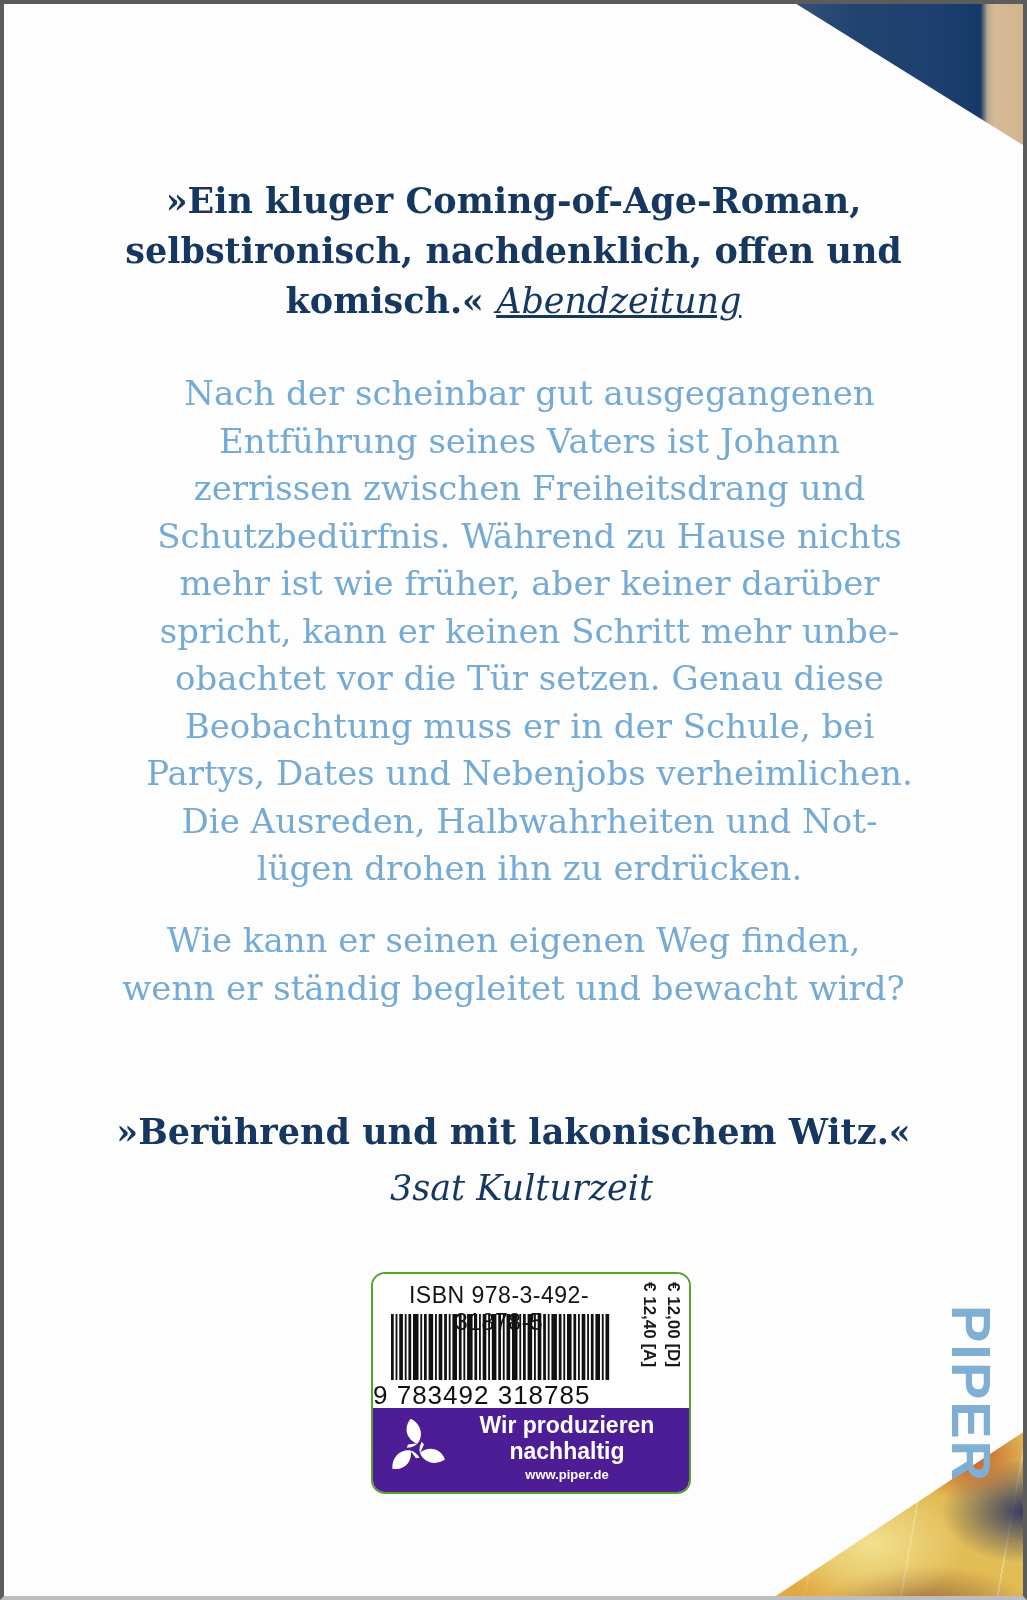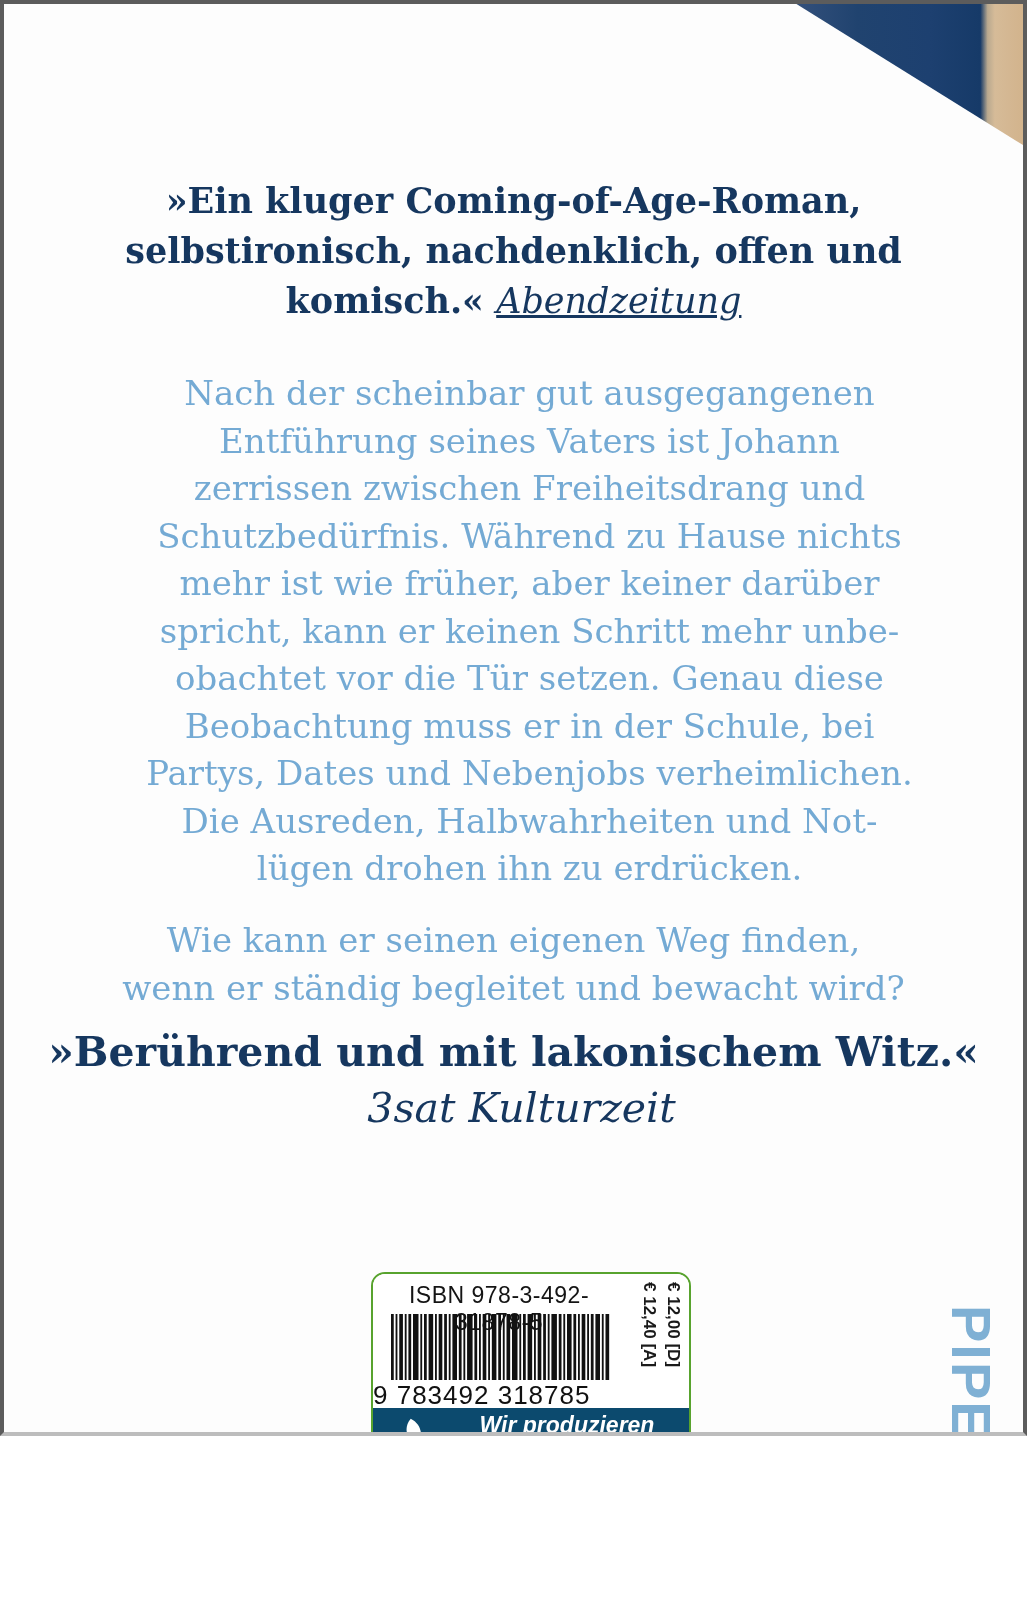--- a/index.html
+++ b/index.html
@@ -1,18 +1,18 @@
 <!DOCTYPE html>
 <html><head>
 <meta charset="utf-8">
 <style>
   html,body{margin:0;padding:0;background:#ffffff;}
   .cover{
     position:relative;
-    width:1027px;height:1436px;
+    width:1027px;height:1600px;
     box-sizing:border-box;
     background:#fdfdfd;
     border:4px solid #5c5c5c;
     border-bottom-color:#bdbdbd;
     overflow:hidden;
     font-family:"DejaVu Serif", serif;
   }
   
   .photo-tr{
     position:absolute;top:-4px;left:786px;width:241px;height:150px;
@@ -30,42 +30,42 @@
       radial-gradient(ellipse 95px 55px at 28% 96%, rgba(226,162,62,0.85), rgba(226,162,62,0) 72%),
       radial-gradient(ellipse 150px 60px at 68% 102%, rgba(118,58,48,0.65), rgba(118,58,48,0) 72%),
       repeating-linear-gradient(100deg, rgba(255,255,255,0) 0 46px, rgba(255,255,255,0.28) 46px 48px, rgba(255,255,255,0) 48px 95px);
   }
   
   .tblock{position:absolute;left:0;width:100%;text-align:center;}
   .quote-top{top:172px;font-size:35px;line-height:50px;font-weight:bold;}
   .quote-src{font-weight:normal;font-style:italic;text-decoration:underline;}
   .blurb1{top:366px;font-size:34px;line-height:47.5px;}
   .blurb2{top:913px;font-size:34px;line-height:47.5px;}
-  .quote-bottom{top:1020px;font-size:41px;line-height:56px;font-weight:bold;}
+  .quote-bottom{top:1100px;font-size:35px;line-height:56px;font-weight:bold;}
   .quote-bottom .src-line{font-weight:normal;font-style:italic;margin-left:16px;}
   
   .isbn-label{
     position:absolute;left:367px;top:1268px;width:320px;height:222px;
     border-radius:14px;overflow:hidden;background:#ffffff;
     border:2px solid #58a32e;box-sizing:border-box;
     display:flex;flex-direction:column;
     font-family:"Liberation Sans", sans-serif;
   }
   .label-white{position:relative;height:140px;background:#ffffff;}
   .isbn-text{position:absolute;top:8px;left:0;width:252px;text-align:center;
     font-size:23px;letter-spacing:0.5px;color:#141414;}
   .barcode{position:absolute;left:10px;top:40px;}
   .barcode-digits{position:absolute;top:106px;left:0;width:256px;text-align:left;
     font-family:Liberation Sans, sans-serif;font-size:26px;color:#111;letter-spacing:1px;}
   .prices-wrap{position:absolute;top:8px;right:4px;width:48px;height:128px;}
   .prices{width:128px;height:48px;transform:translateX(48px) rotate(90deg);
     transform-origin:0 0;font-size:17px;font-weight:bold;color:#1a1a1a;
     line-height:24px;white-space:nowrap;}
-  .label-green{flex:1;background:#0c4a6e;display:flex;align-items:center;
-    padding:4px 8px 6px 10px;box-sizing:border-box;font-style:italic;}
+  .label-green{flex:1;background:#4c1d95;display:flex;align-items:center;
+    padding:4px 8px 6px 10px;box-sizing:border-box;}
   .leaf-icon{flex:0 0 auto;margin-right:4px;}
   .eco-text{flex:1;text-align:center;color:#ffffff;font-weight:bold;}
   .eco-l1,.eco-l2{font-size:23px;line-height:26px;}
   .eco-url{font-size:13px;line-height:22px;}
   
   .piper-wrap{position:absolute;left:936px;top:1290px;width:62px;height:200px;z-index:5;}
   .piper{width:200px;height:62px;transform:translateX(62px) rotate(90deg);
     transform-origin:0 0;text-align:center;line-height:62px;
     font-family:"Liberation Sans", sans-serif;font-weight:bold;
     font-size:56px;letter-spacing:2px;}

